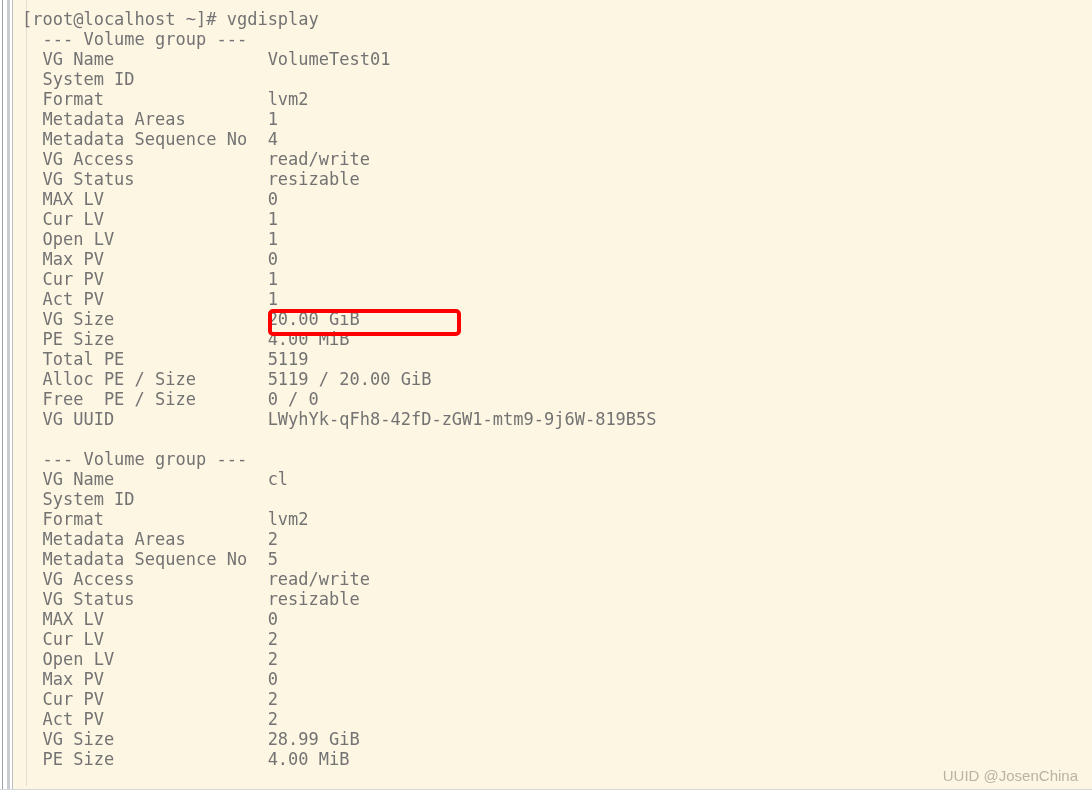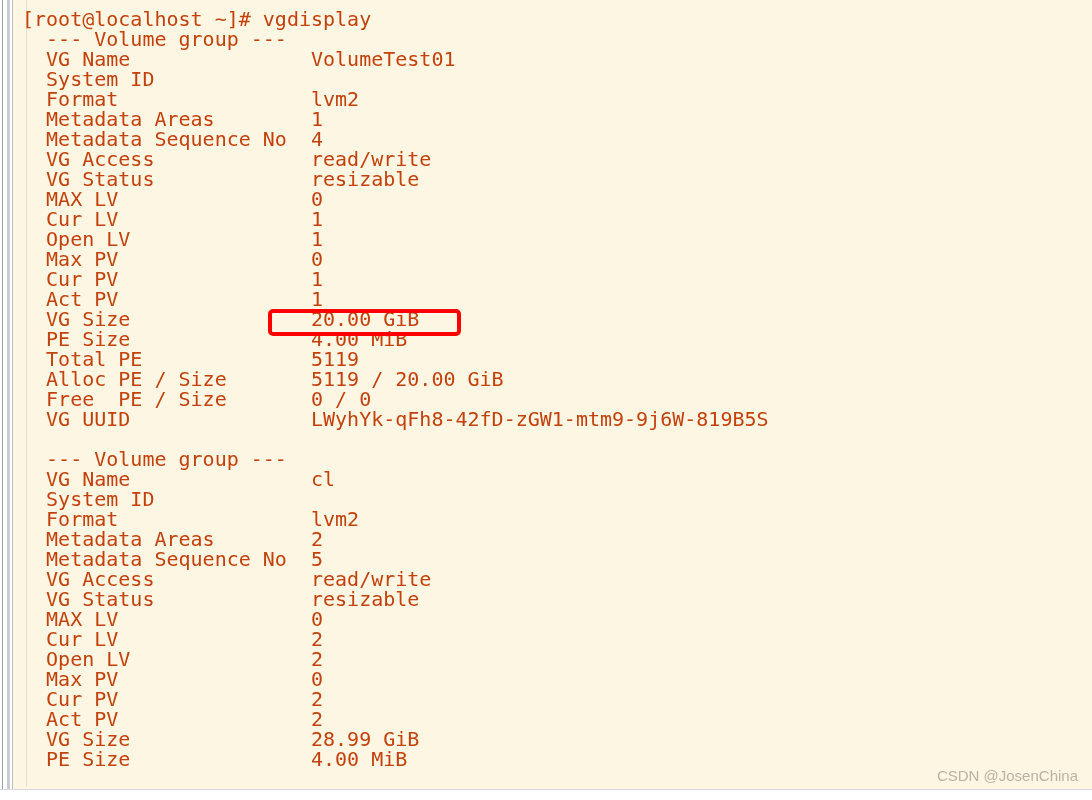--- a/index.html
+++ b/index.html
@@ -87,23 +87,23 @@
     border-top: 1px solid #d4d7db;
     box-sizing: border-box;
   }
 
   
   #terminal-output {
     position: absolute;
     left: 22px;
     top: 9px;
     width: 1050px;
-    font-size: 20px;
+    font-size: 17px;
     line-height: 20px;
-    color: #c2410c;
+    color: #737373;
     white-space: pre;
     letter-spacing: 0px;
   }
   .term-line {
     height: 20px;
     white-space: pre;
   }
   .term-line.blank {
     height: 20px;
   }
@@ -146,15 +146,15 @@
   <div id="terminal-frame">
     <div id="terminal-inner-edge"></div>
   </div>
 
   <div id="terminal-output"><div class="term-line">[root@localhost ~]# vgdisplay</div><div class="term-line">  --- Volume group ---</div><div class="term-line">  VG Name               VolumeTest01</div><div class="term-line">  System ID</div><div class="term-line">  Format                lvm2</div><div class="term-line">  Metadata Areas        1</div><div class="term-line">  Metadata Sequence No  4</div><div class="term-line">  VG Access             read/write</div><div class="term-line">  VG Status             resizable</div><div class="term-line">  MAX LV                0</div><div class="term-line">  Cur LV                1</div><div class="term-line">  Open LV               1</div><div class="term-line">  Max PV                0</div><div class="term-line">  Cur PV                1</div><div class="term-line">  Act PV                1</div><div class="term-line">  VG Size               20.00 GiB</div><div class="term-line">  PE Size               4.00 MiB</div><div class="term-line">  Total PE              5119</div><div class="term-line">  Alloc PE / Size       5119 / 20.00 GiB</div><div class="term-line">  Free  PE / Size       0 / 0</div><div class="term-line">  VG UUID               LWyhYk-qFh8-42fD-zGW1-mtm9-9j6W-819B5S</div><div class="term-line blank"></div><div class="term-line">  --- Volume group ---</div><div class="term-line">  VG Name               cl</div><div class="term-line">  System ID</div><div class="term-line">  Format                lvm2</div><div class="term-line">  Metadata Areas        2</div><div class="term-line">  Metadata Sequence No  5</div><div class="term-line">  VG Access             read/write</div><div class="term-line">  VG Status             resizable</div><div class="term-line">  MAX LV                0</div><div class="term-line">  Cur LV                2</div><div class="term-line">  Open LV               2</div><div class="term-line">  Max PV                0</div><div class="term-line">  Cur PV                2</div><div class="term-line">  Act PV                2</div><div class="term-line">  VG Size               28.99 GiB</div><div class="term-line">  PE Size               4.00 MiB</div></div>
 
   <div id="vg-size-highlight"></div>
 
   <div id="window-bottom-strip"></div>
 
-  <div id="csdn-watermark">CSDN @JosenChina</div>
+  <div id="csdn-watermark">UUID @JosenChina</div>
 
 </div>
 
 </body></html>

